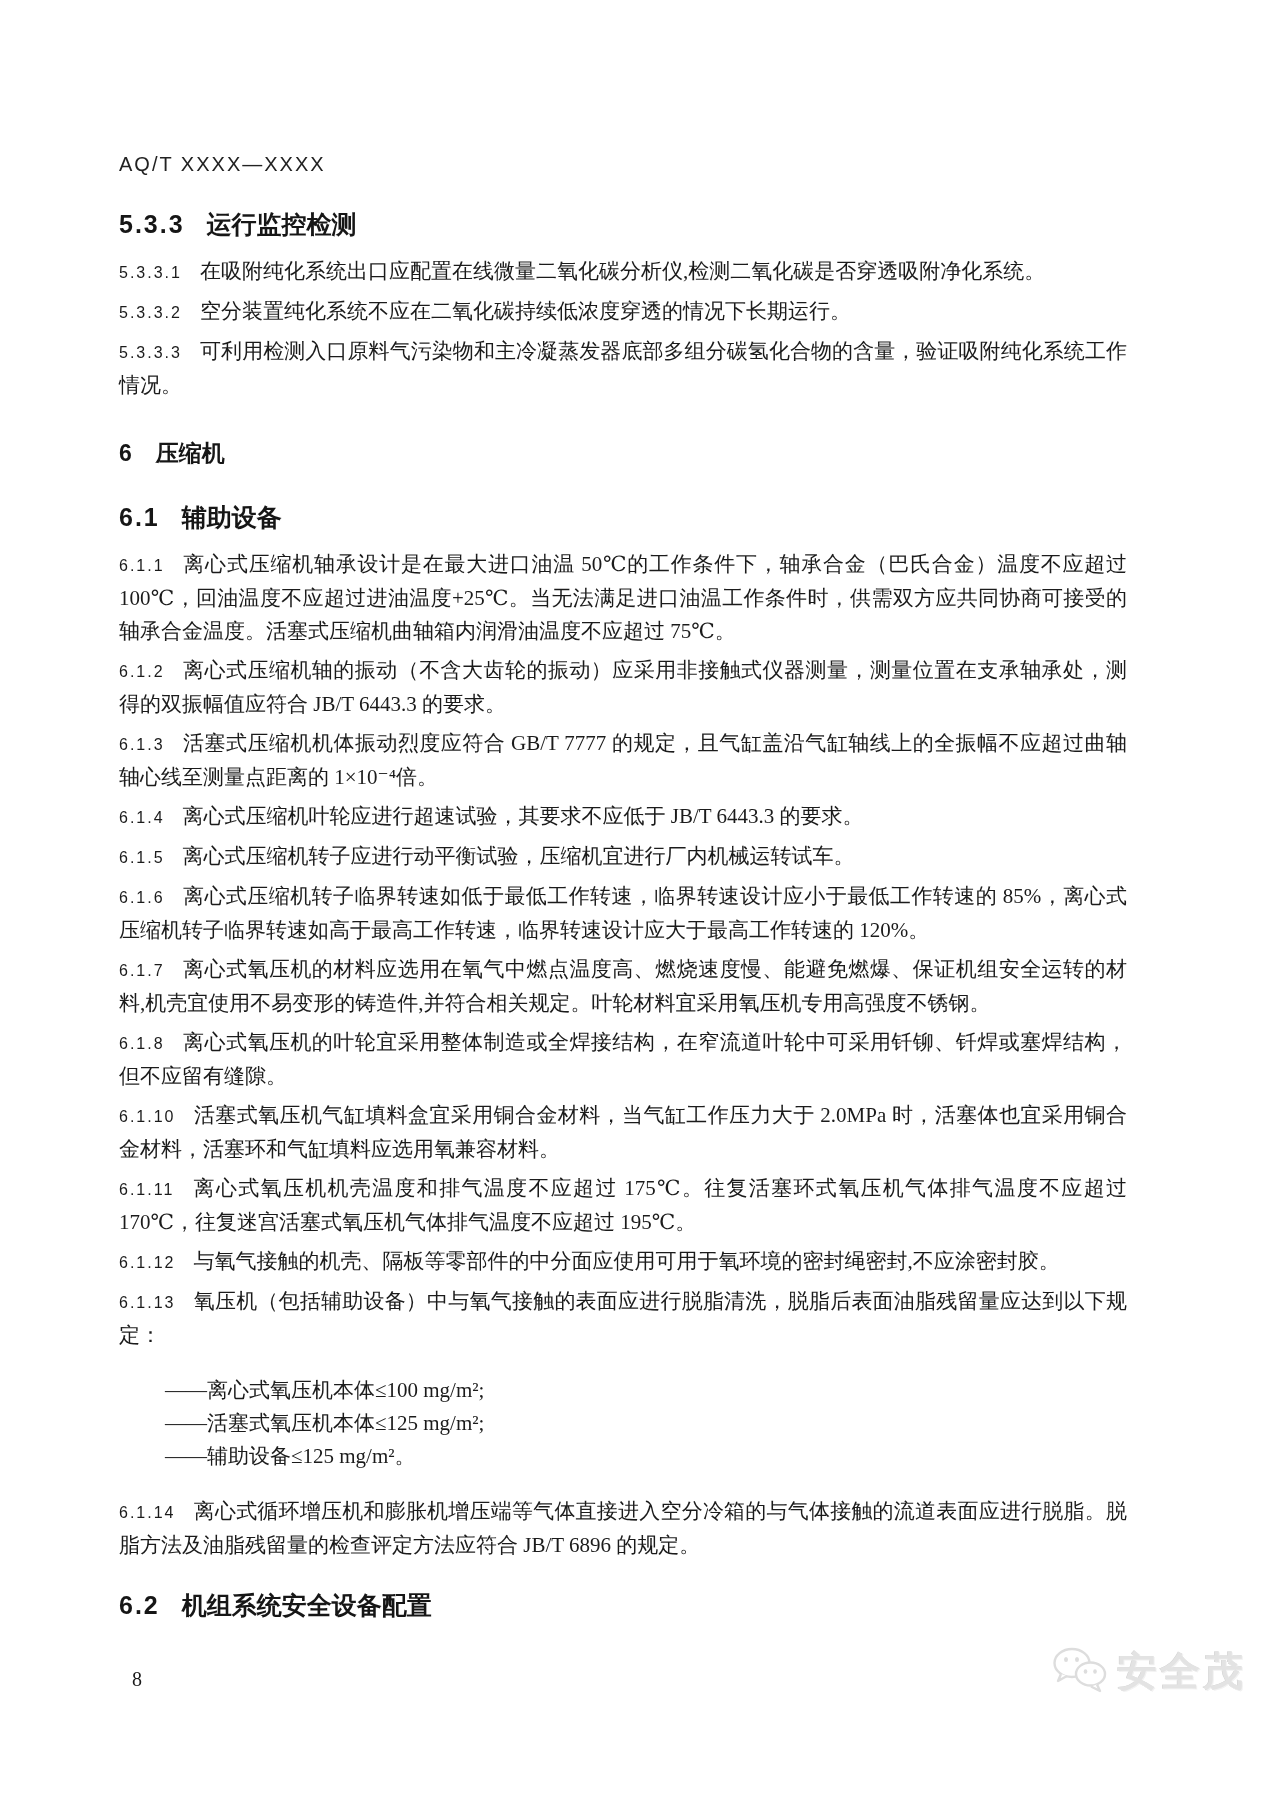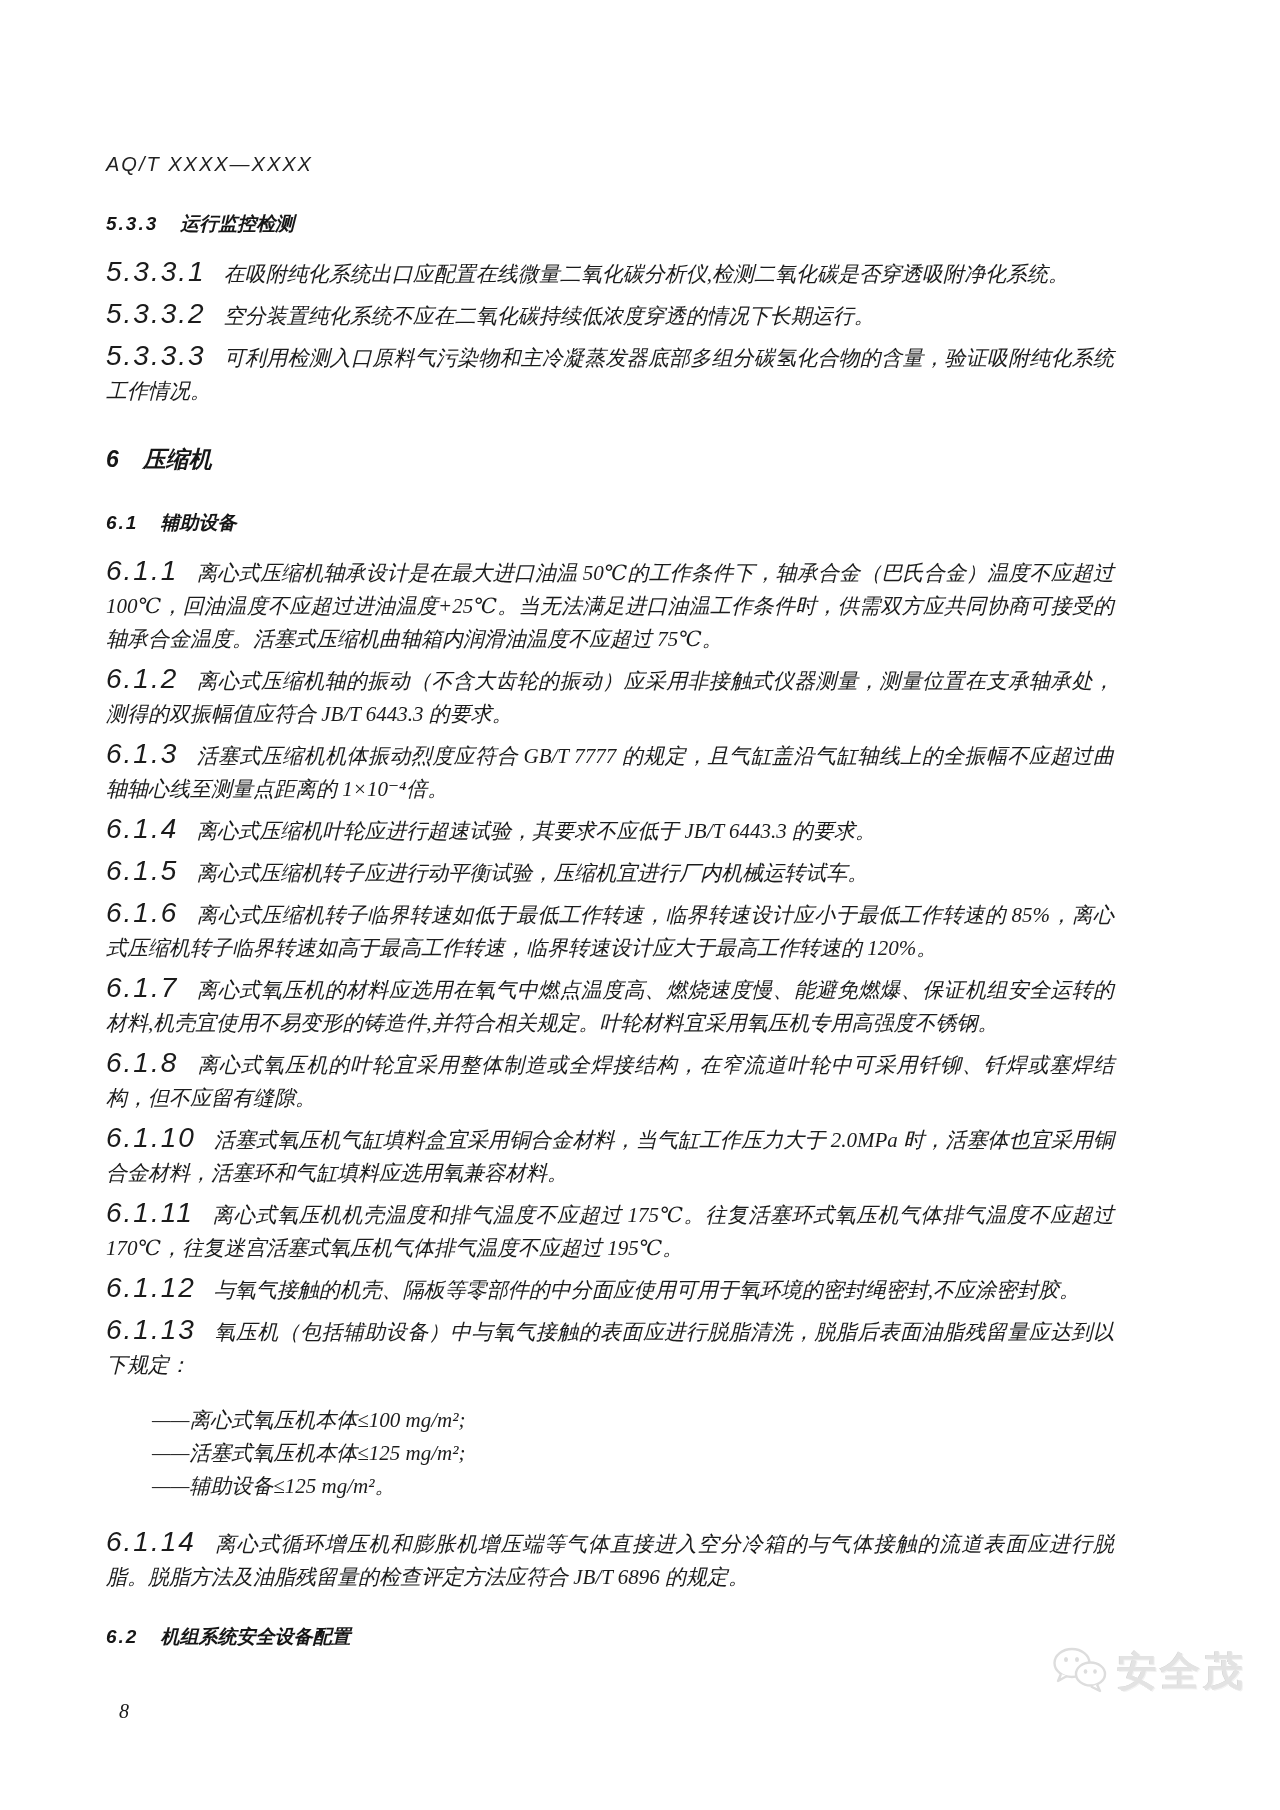--- a/index.html
+++ b/index.html
@@ -6,53 +6,52 @@
   .page {
     position:relative;
     width:1280px; height:1810px;
     background:#ffffff;
     color:#1b1b1b;
     font-family:"Liberation Serif","DejaVu Serif",serif;
     overflow:hidden;
   }
   .content {
     position:absolute;
-    left:106px; top:0;
+    left:119px; top:0;
     width:1008px;
     padding-top:152px;
-    font-style:italic;
   }
   .doc-code {
     font-family:"Liberation Sans","DejaVu Sans",sans-serif;
     font-size:20px;
     font-weight:500;
     letter-spacing:2px;
     line-height:24px;
     height:24px;
     color:#222;
   }
   h2.sec, h3.sub {
     font-family:"Liberation Sans","DejaVu Sans",sans-serif;
     font-weight:bold;
     color:#161616;
   }
   h2.sec { font-size:23px; line-height:28px; margin:37px 0 37px 0; }
-  h3.sub { font-size:19px; line-height:26px; margin:35px 0 18px 0; }
+  h3.sub { font-size:25px; line-height:26px; margin:35px 0 18px 0; }
   h3.mt-sm { margin-top:30px; }
   h2.sec .num, h3.sub .num { letter-spacing:2px; margin-right:22px; }
   p.clause {
     font-size:21px;
     line-height:33px;
     margin:6px 0;
     text-align:justify;
     text-justify:inter-ideograph;
   }
   p.clause .num {
     font-family:"Liberation Sans","DejaVu Sans",sans-serif;
-    font-size:28px;
+    font-size:16px;
     letter-spacing:2px;
     margin-right:18px;
     white-space:nowrap;
   }
   .dash-list { margin:22px 0; padding-left:46px; }
   .dash-item { font-size:21px; line-height:33px; }
   .page-num {
     margin-top:48px;
     margin-left:13px;
     font-size:20px;

